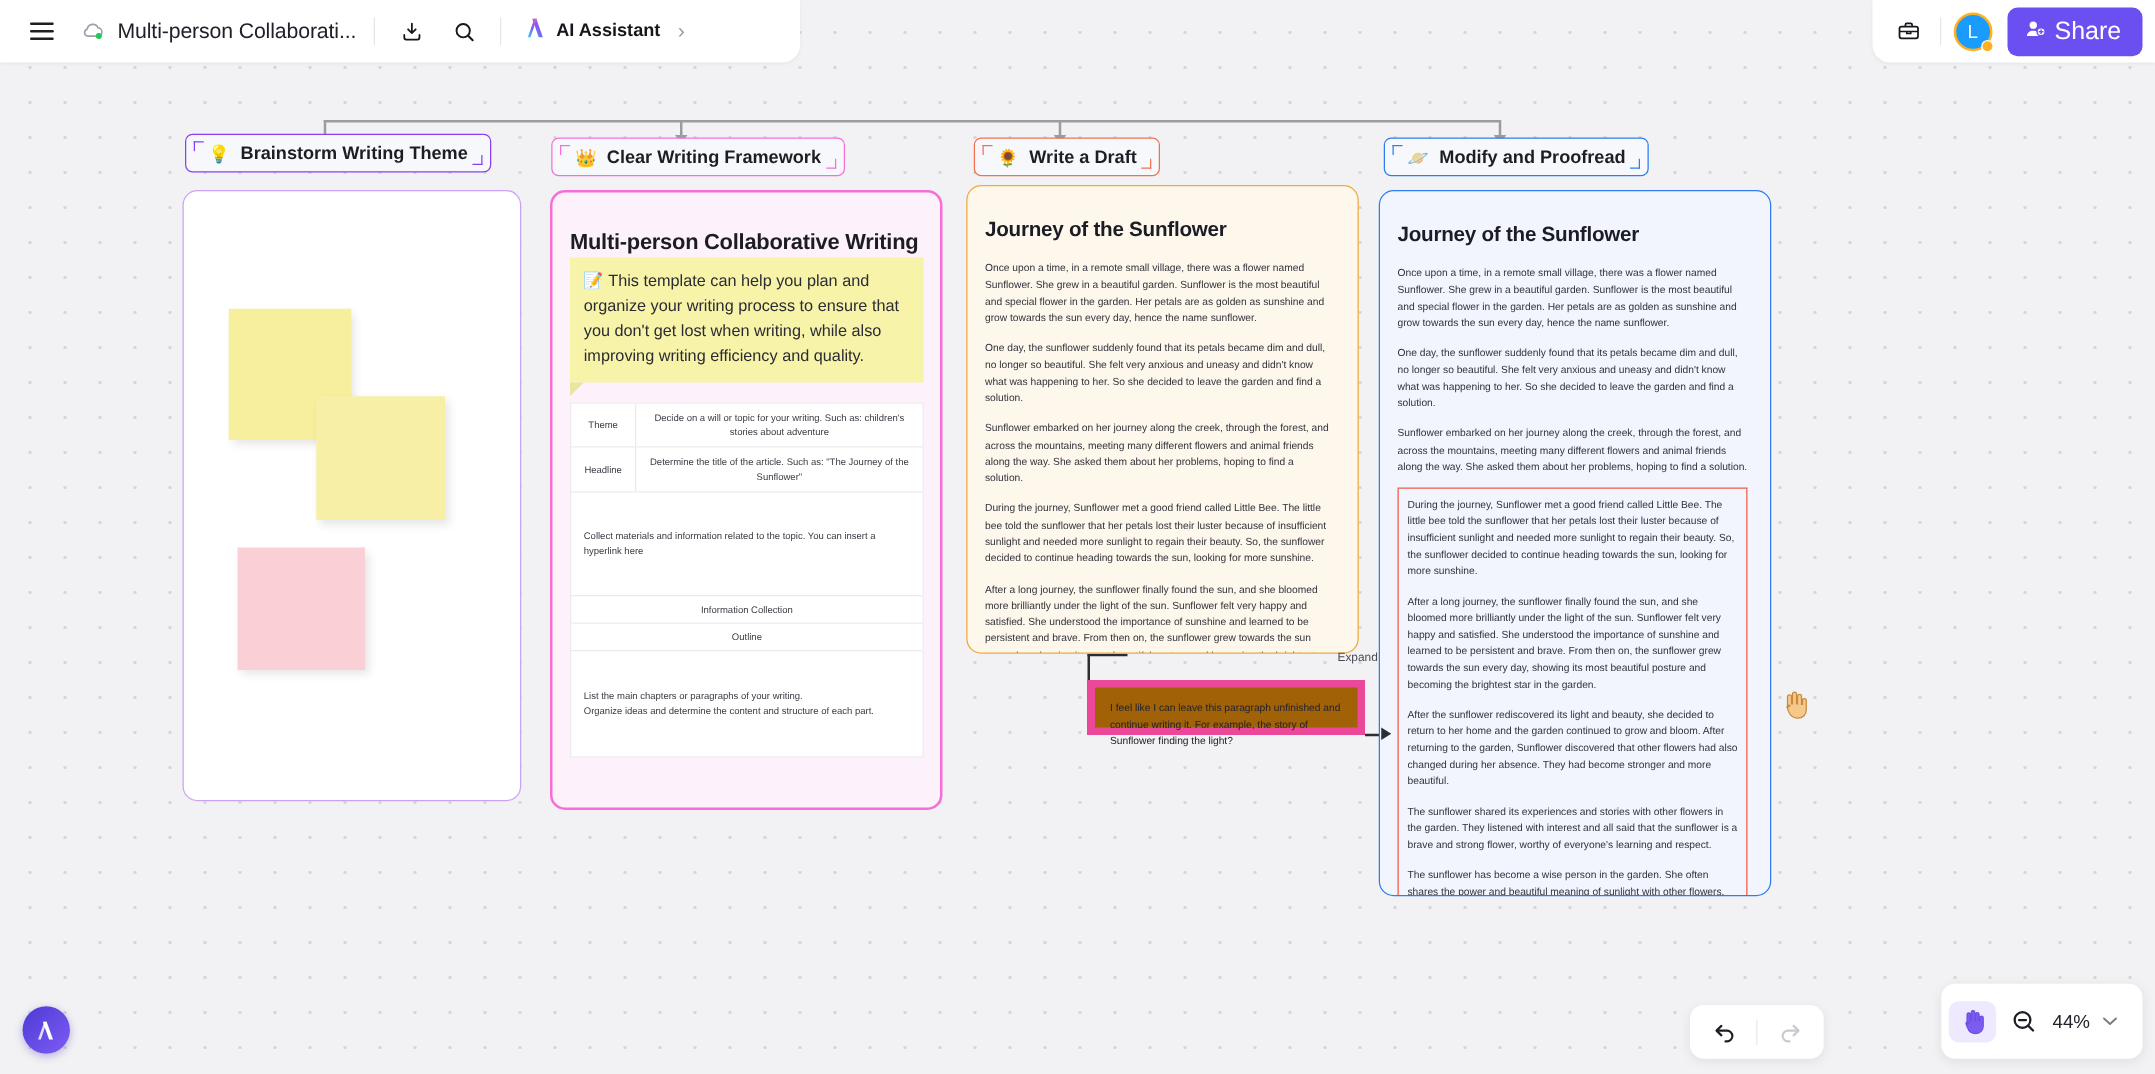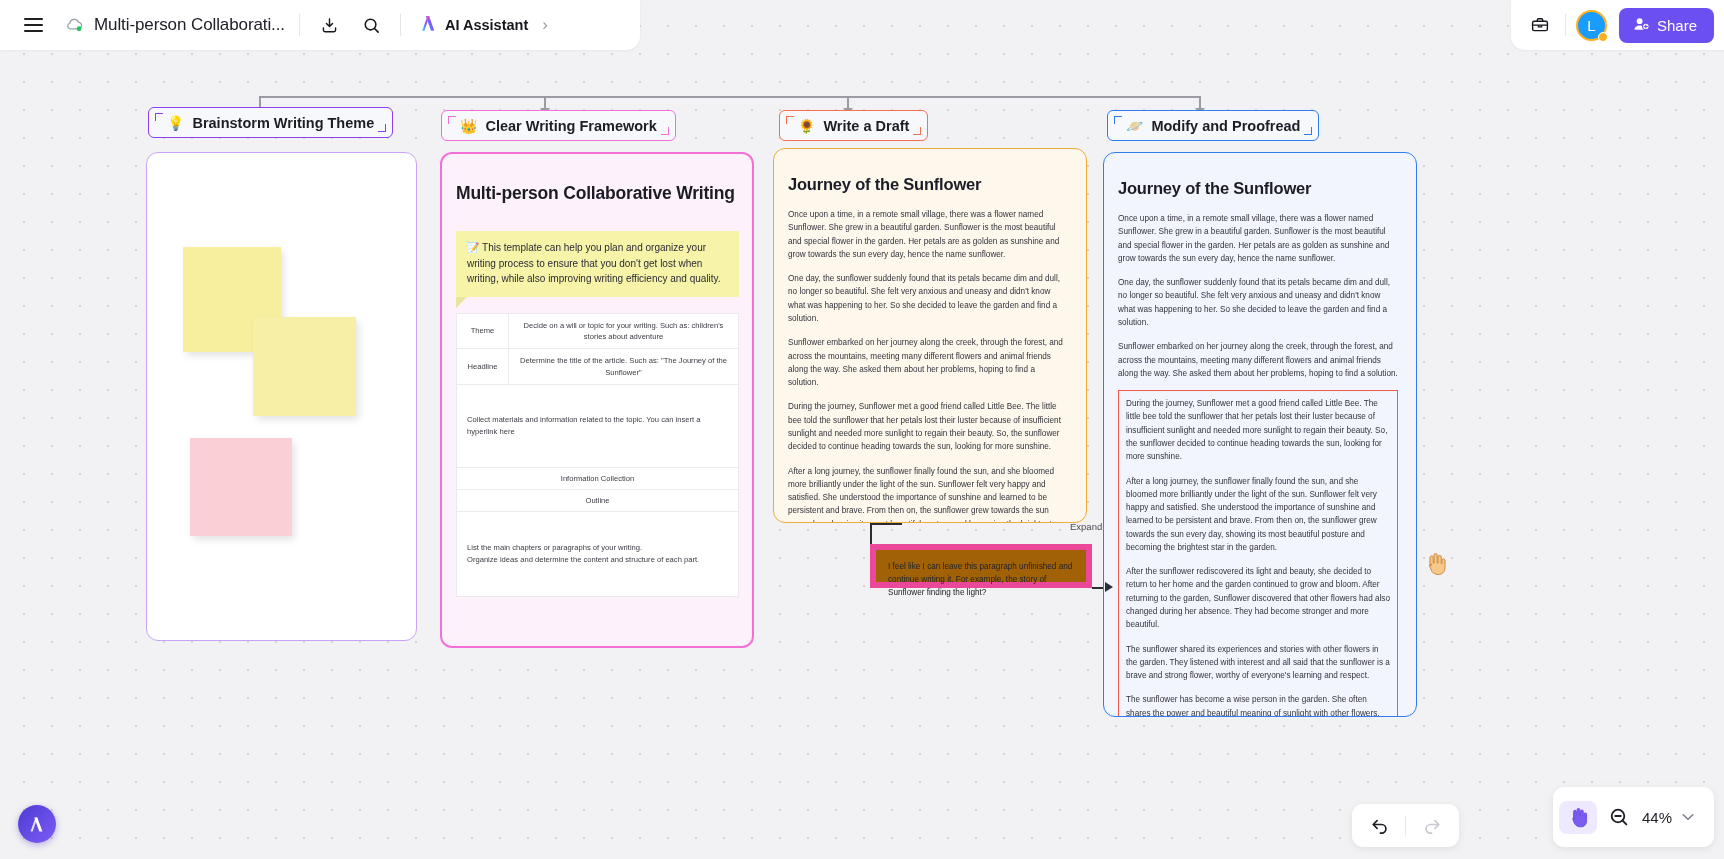--- a/index.html
+++ b/index.html
@@ -51,21 +51,21 @@
     width:31px; height:31px; border-radius:50%;
     background:#1a9cff; color:#fff; font-size:15px;
     display:flex; align-items:center; justify-content:center;
     border:2px solid #ffb020;
   }
   .avatar-dot { position:absolute; right:-1px; bottom:-1px; width:10px; height:10px;
     border-radius:50%; background:#ffb020; border:1.5px solid #fff; }
   .share-btn {
     display:flex; align-items:center; gap:7px;
     background:#6c4ff0; color:#fff; border-radius:8px;
-    padding:8px 17px 8px 14px; font-size:15px; cursor:pointer;
+    padding:8px 17px 8px 14px; font-size:20px; cursor:pointer;
   }
 
   
   .conn { position:absolute; background:#9b9ba4; z-index:1; }
   .arrowhead { position:absolute; width:0;height:0;
     border-left:5px solid transparent; border-right:5px solid transparent;
     border-top:7px solid #9b9ba4; z-index:1;}
 
   
   .sec-head {
@@ -84,22 +84,22 @@
 
   
   #card1 { left:146px; top:152px; width:271px; height:489px;
     background:#ffffff; border:1.6px solid #c9a4f5; }
   .sticky { position:absolute; box-shadow:3px 4px 7px rgba(0,0,0,.10); }
 
   
   #card2 { left:440px; top:152px; width:314px; height:496px;
     background:#fdf1fb; border:2px solid #f470d8; }
   .c2-title { font-size:17.5px; font-weight:bold; color:#1c1c26; margin:29px 0 0 14px; letter-spacing:-.2px;}
-  .callout { position:relative; margin:27px 13px 0 14px; background:#f7f3a9;
-    padding:9px 11px 10px; font-size:10px; line-height:1.55; color:#2b2b33; }
+  .callout { position:relative; margin:2px 13px 0 14px; background:#f7f3a9;
+    padding:9px 11px 10px; font-size:13px; line-height:1.55; color:#2b2b33; }
   .callout:after { content:""; position:absolute; left:0; bottom:-11px;
     border-left:11px solid #e9e4a0; border-bottom:11px solid transparent; }
   .tbl { margin:16px 13px 0 14px; background:#fff; border:1px solid #eceaee; font-size:7.6px; color:#3b3b44;}
   .trow { display:flex; border-bottom:1px solid #eceaee; }
   .trow:last-child { border-bottom:none; }
   .tc-label { width:52px; flex:none; border-right:1px solid #eceaee; display:flex;
     align-items:center; justify-content:center; text-align:center; padding:6px 2px; }
   .tc-val { flex:1; padding:6px 8px; text-align:center; line-height:1.5; }
   .tc-full { flex:1; padding:6px 8px; text-align:center; }
   .tc-body { flex:1; padding:6px 10px; line-height:1.6; display:flex; align-items:center; }

